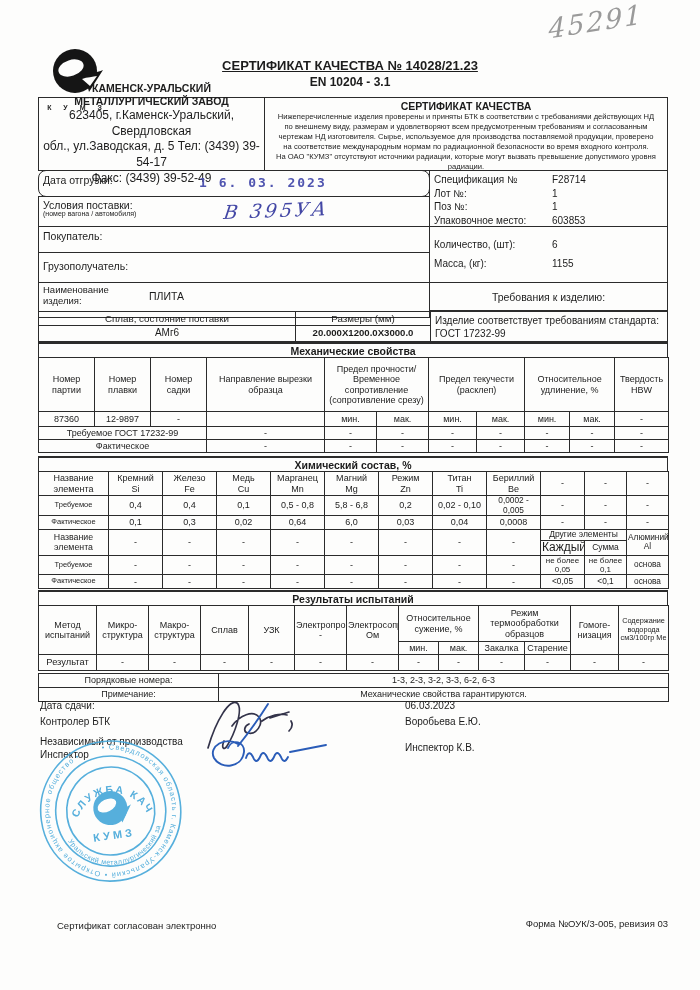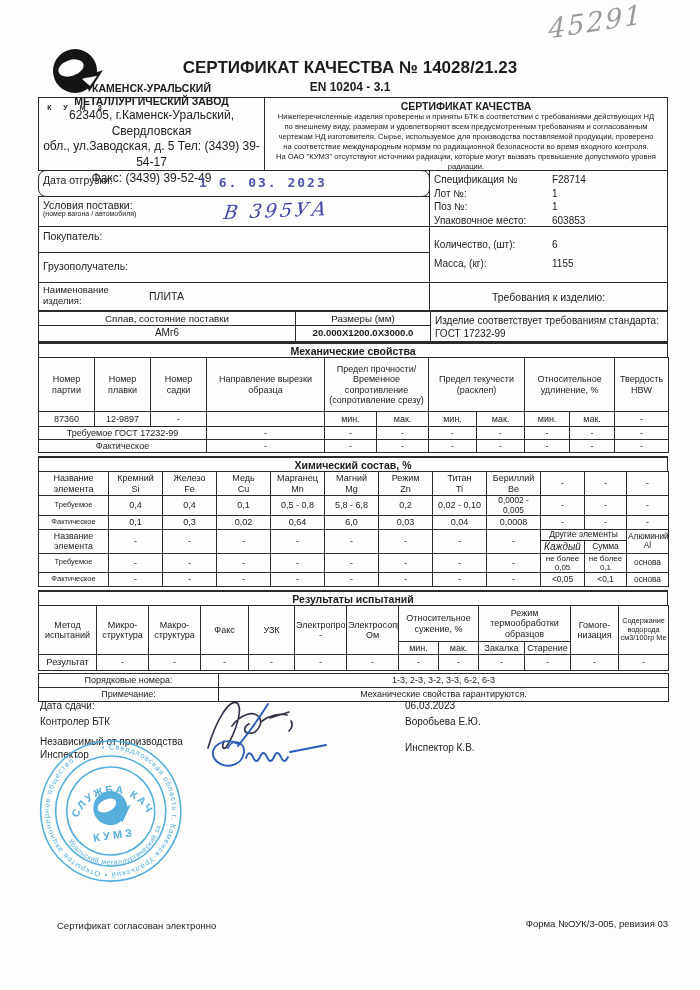--- a/index.html
+++ b/index.html
@@ -9,21 +9,21 @@
 
   
   .pencil { position:absolute; left:548px; top:6px; font-size:27px; color:#9a9a9a;
             font-family:"DejaVu Serif", serif; font-style:italic;
             transform:rotate(-9deg) skewX(-8deg); letter-spacing:2px; }
 
   
   .logo { position:absolute; left:44px; top:46px; width:66px; text-align:center; }
   .logo-letters { font-size:7px; font-weight:bold; letter-spacing:5px; color:#222; margin-top:-2px; }
   .title-wrap { position:absolute; left:0; top:58px; width:100%; text-align:center; }
-  .doc-title { font-size:17px; font-weight:bold; }
+  .doc-title { font-size:13px; font-weight:bold;text-decoration:underline; }
   .doc-subtitle { font-size:12px; font-weight:bold; margin-top:2px; }
 
   
   .info-row { position:absolute; left:38px; top:97px; width:630px; height:74px; display:flex; }
   .factory-box { width:227px; border:1.5px solid #2b2b2b; display:flex; flex-direction:column;
                  justify-content:center; text-align:center; padding:2px 4px; }
   .factory-box .b { font-weight:bold; font-size:10.5px; line-height:1.25; }
   .factory-box .n { font-size:12px; line-height:1.3; }
   .cert-box { flex:1; border:1.5px solid #2b2b2b; border-left:none; padding:2px 10px 0; text-align:center; }
   .cert-box h3 { font-size:10.5px; font-weight:bold; }
@@ -128,21 +128,21 @@
       <div class="flabel" style="padding-top:2px;">Условия поставки:</div>
       <div class="fsub">(номер вагона / автомобиля)</div>
       <div class="handwriting">В 395УА</div>
     </div>
     <div class="fbox" style="left:0; top:56px; width:392px; height:27px;">
       <div class="flabel">Покупатель:</div>
     </div>
     <div class="fbox" style="left:0; top:82px; width:392px; height:31px;">
       <div class="flabel" style="padding-top:7px;">Грузополучатель:</div>
     </div>
-    <div class="fbox" style="left:0; top:112px; width:392px; height:29px;">
+    <div class="fbox" style="left:0; top:112px; width:392px; height:36px;">
       <div class="two-line">
         <div>Наименование</div>
         <div>изделия:</div>
       </div>
       <div class="plita">ПЛИТА</div>
     </div>
 
     <div class="fbox" style="left:391px; top:0; width:239px; height:57px; padding-top:2px;">
       <div class="kv">
           <span class="k">Спецификация №</span>
@@ -348,21 +348,21 @@
       <td rowspan="2">-</td>
       <td rowspan="2">-</td>
       <td rowspan="2">-</td>
       <td colspan="2" style="font-size:8.5px;">Другие элементы</td>
       <td rowspan="2" style="font-size:8.3px;">
             <div>Алюминий</div>
             <div>Al</div>
           </td>
     </tr>
     <tr style="height:11px;">
-      <td style="font-size:10px;font-style:italic;">Каждый</td>
+      <td style="font-size:12px;">Каждый</td>
       <td style="font-size:8.5px;">Сумма</td>
     </tr>
     <tr style="height:19px;">
       <td class="rowlabel" style="font-size:7.5px;">Требуемое</td>
       <td>-</td>
       <td>-</td>
       <td>-</td>
       <td>-</td>
       <td>-</td>
       <td>-</td>
@@ -404,21 +404,21 @@
         <col style="width:46px">
         <col style="width:46px">
         <col style="width:48px">
         <col style="width:50px">
     </colgroup>
     <tbody>
         <tr style="height:36px;">
       <th class="colhead" rowspan="2">Метод испытаний</th>
       <th class="colhead" rowspan="2">Микро-структура</th>
       <th class="colhead" rowspan="2">Макро-структура</th>
-      <th class="colhead" rowspan="2">Факс</th>
+      <th class="colhead" rowspan="2">Сплав</th>
       <th class="colhead" rowspan="2">УЗК</th>
       <th class="small-head" rowspan="2">Электропроводность, -</th>
       <th class="small-head" rowspan="2">Электросопротивление, Ом</th>
       <th class="colhead" colspan="2">Относительное сужение, %</th>
       <th class="colhead" colspan="2">Режим термообработки образцов</th>
       <th class="colhead" rowspan="2">Гомоге-низация</th>
       <th class="small-head" rowspan="2" style="font-size:7.3px;">Содержание водорода см3/100гр Ме</th>
     </tr>
     <tr style="height:13px;">
       <td>мин.</td>

